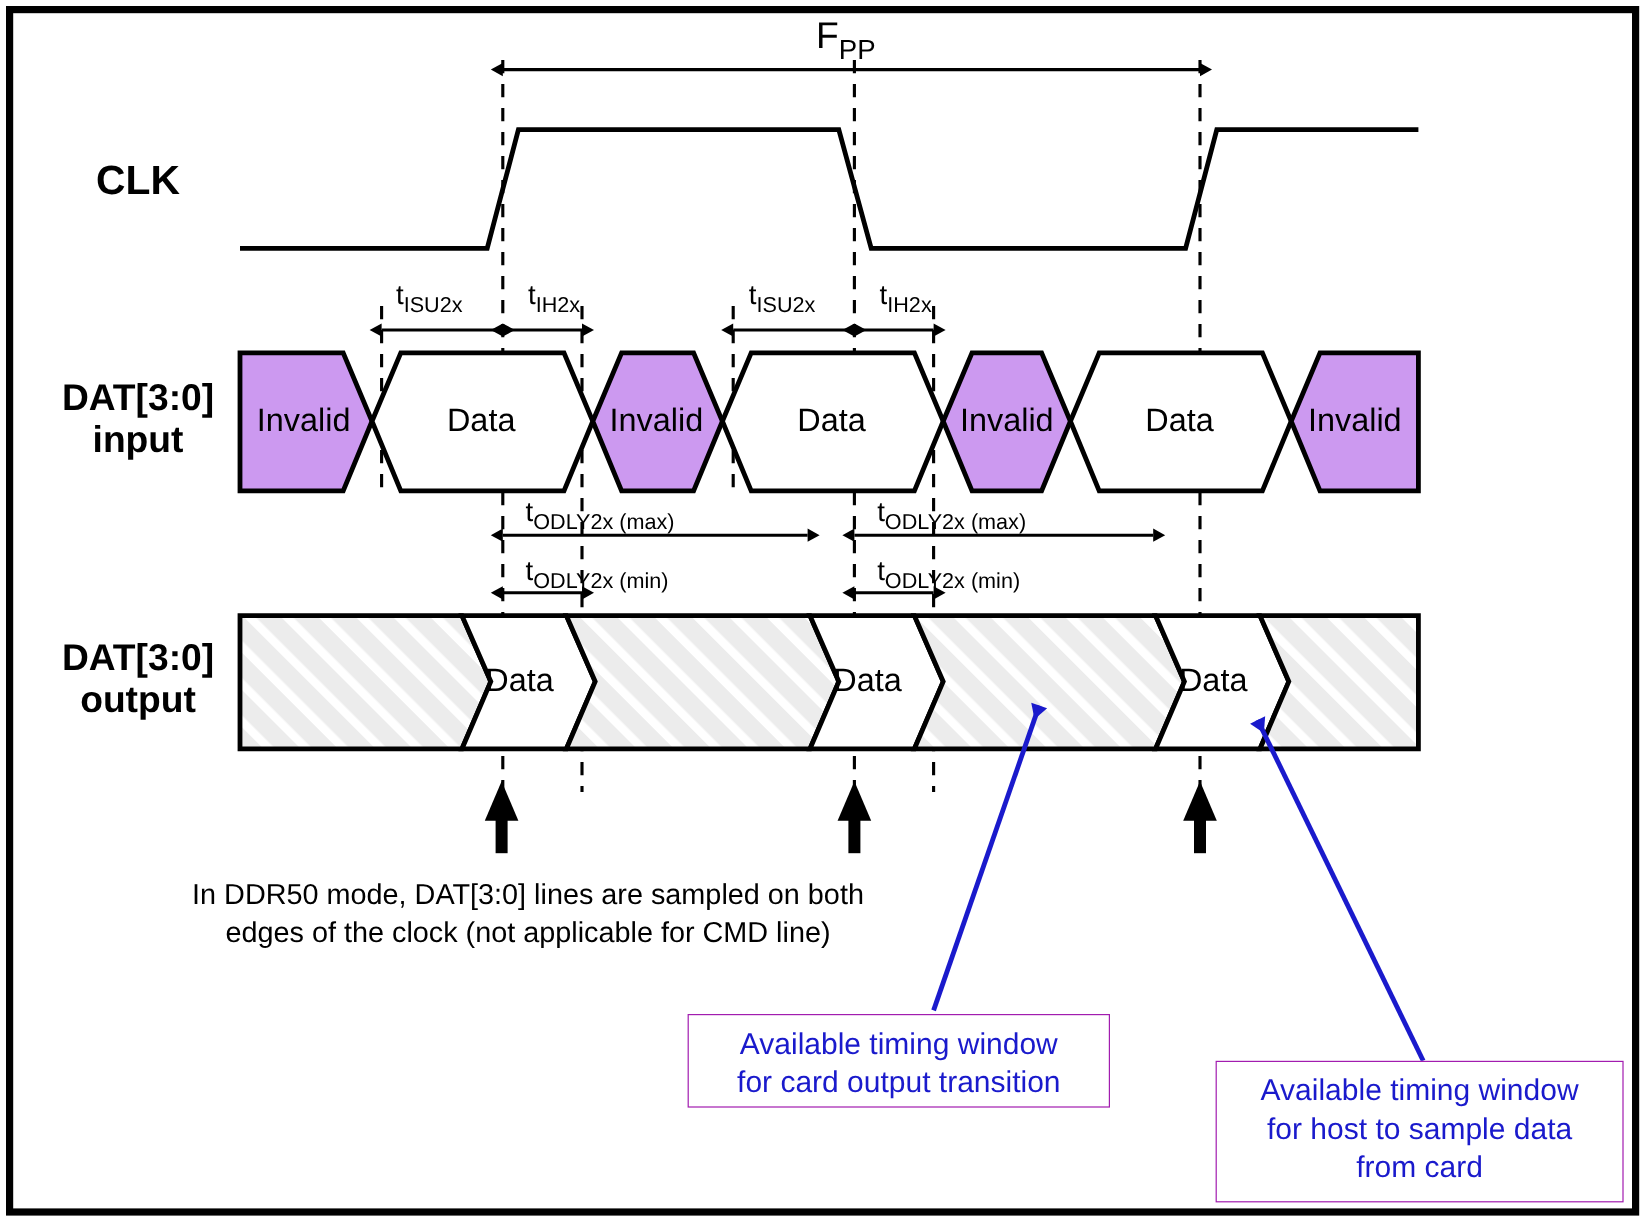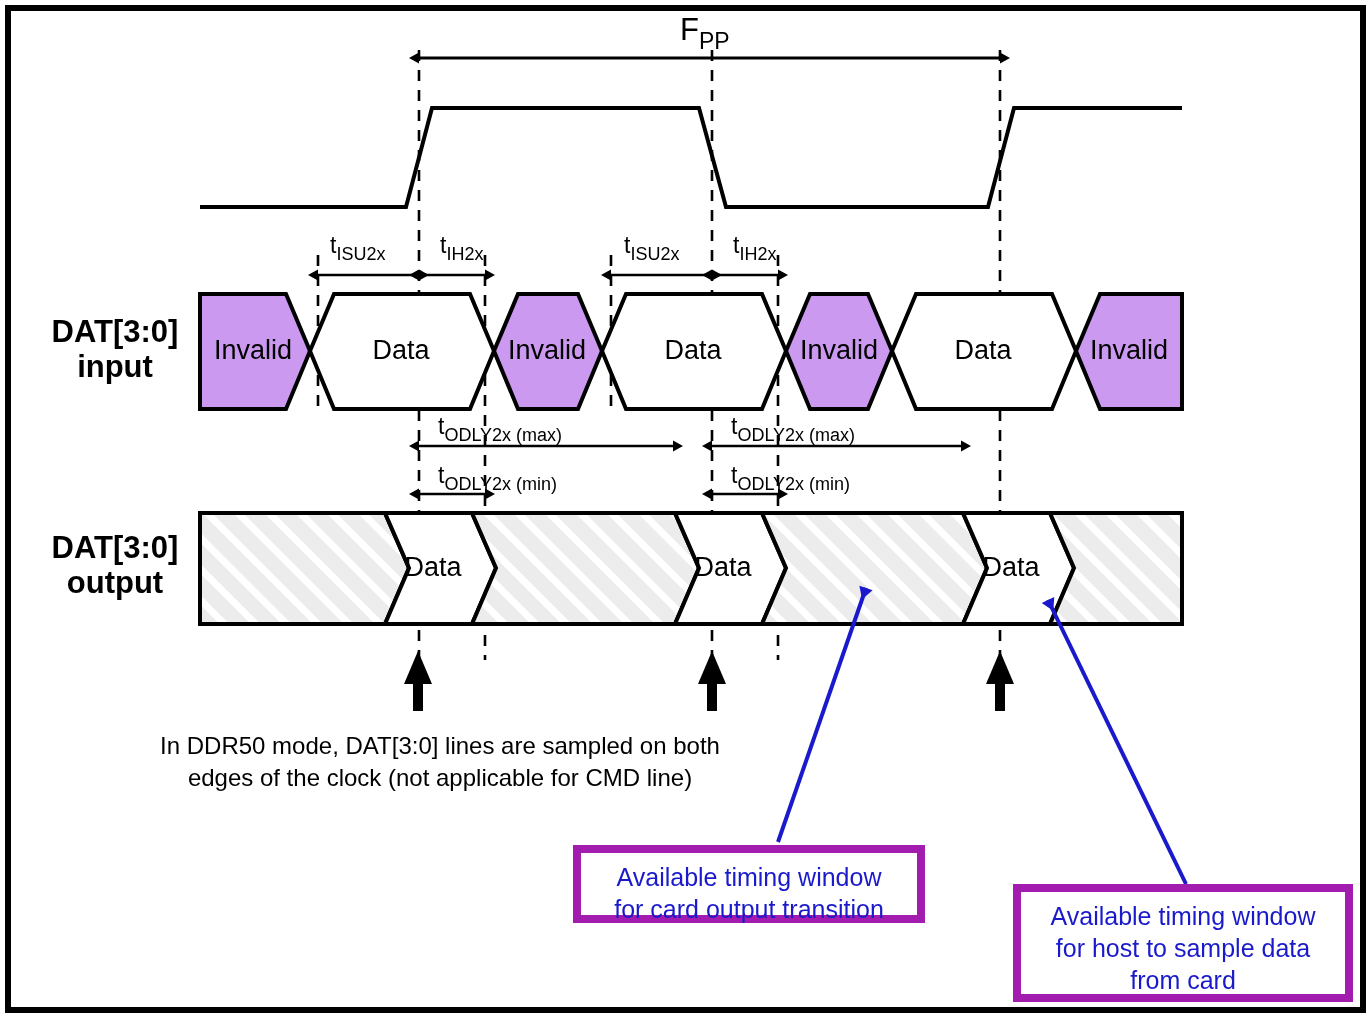--- a/index.html
+++ b/index.html
@@ -63,21 +63,21 @@
     top: 730px;
     width: 760px;
     text-align: center;
     font-size: 24px;
     line-height: 1.35;
     color: #000000;
     white-space: pre-line;
   }
   .callout {
     position: absolute;
-    border: 8px solid #a21caf;
+    border: 1px solid #a21caf;
     background: #ffffff;
     color: #1a1acc;
     font-size: 25px;
     line-height: 1.28;
     text-align: center;
     padding: 8px 10px;
     box-sizing: border-box;
     white-space: pre-line;
   }
   #callout-1 {
@@ -255,20 +255,21 @@
       <text class="tlabel" x="731" y="483">
         <tspan>t</tspan><tspan class="tlabel-sub" dy="7">ODLY2x (min)</tspan>
       </text>
 
       <text class="tlabel" x="680" y="40" style="font-size:31px;">
         <tspan>F</tspan><tspan style="font-size:23px;" dy="9">PP</tspan>
       </text>
     </g>
   </svg>
 
+  <div class="row-label" id="clk-label">CLK</div>
   <div class="row-label" id="dat-in-label">DAT[3:0]
 input</div>
   <div class="row-label" id="dat-out-label">DAT[3:0]
 output</div>
 
   <div class="caption">In DDR50 mode, DAT[3:0] lines are sampled on both
 edges of the clock (not applicable for CMD line)</div>
 
   <div class="callout" id="callout-1">Available timing window
 for card output transition</div>

